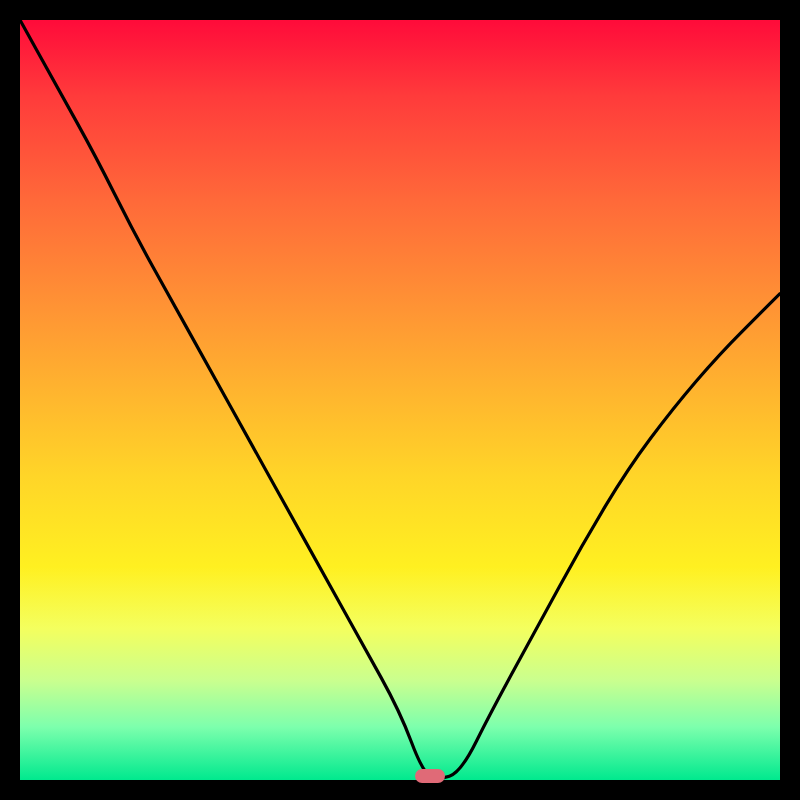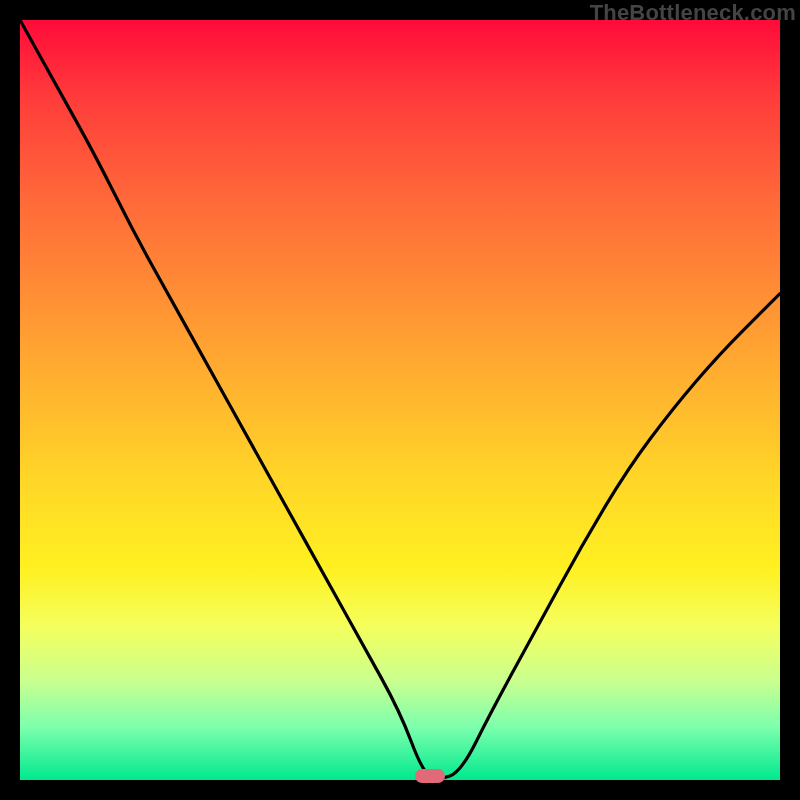--- a/index.html
+++ b/index.html
@@ -70,15 +70,14 @@
   <div class="plot-area">
 
     <svg class="curve" viewBox="0 0 760 760" preserveAspectRatio="none">
       <path fill="none" stroke="#000" stroke-width="3.2" stroke-linecap="round" d="M 0.0 0.0 Q 0.0 0.0 19.0 34.2 Q 38.0 68.4 57.0 102.6 Q 76.0 136.8 95.0 174.8 Q 114.0 212.8 133.0 247.0 Q 152.0 281.2 171.0 315.4 Q 190.0 349.6 209.0 383.8 Q 228.0 418.0 247.0 452.2 Q 266.0 486.4 285.0 520.6 Q 304.0 554.8 323.0 589.0 Q 342.0 623.2 361.0 657.4 Q 380.0 691.6 391.4 722.0 Q 402.8 752.4 410.4 756.2 Q 418.0 760.0 429.4 756.2 Q 440.8 752.4 456.0 722.0 Q 471.2 691.6 494.0 649.8 Q 516.8 608.0 539.6 566.2 Q 562.4 524.4 585.2 486.4 Q 608.0 448.4 630.8 418.0 Q 653.6 387.6 676.4 361.0 Q 699.2 334.4 722.0 311.6 Q 744.8 288.8 752.4 281.2 T 760.0 273.6"></path>
     </svg>
 
     <div class="marker" style="left: 395.4px; top: 749.2px;"></div>
 
   </div>
 
-  <div class="watermark">TheBottleneck.com</div>
 
 </div>
 
 </body></html>

